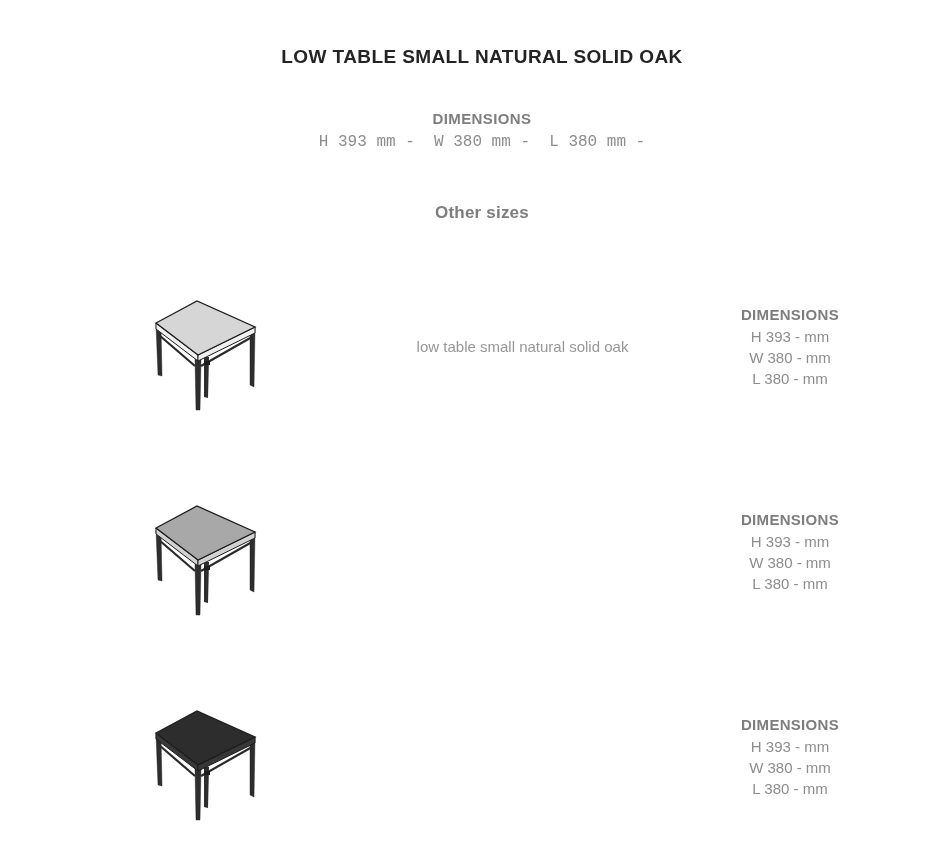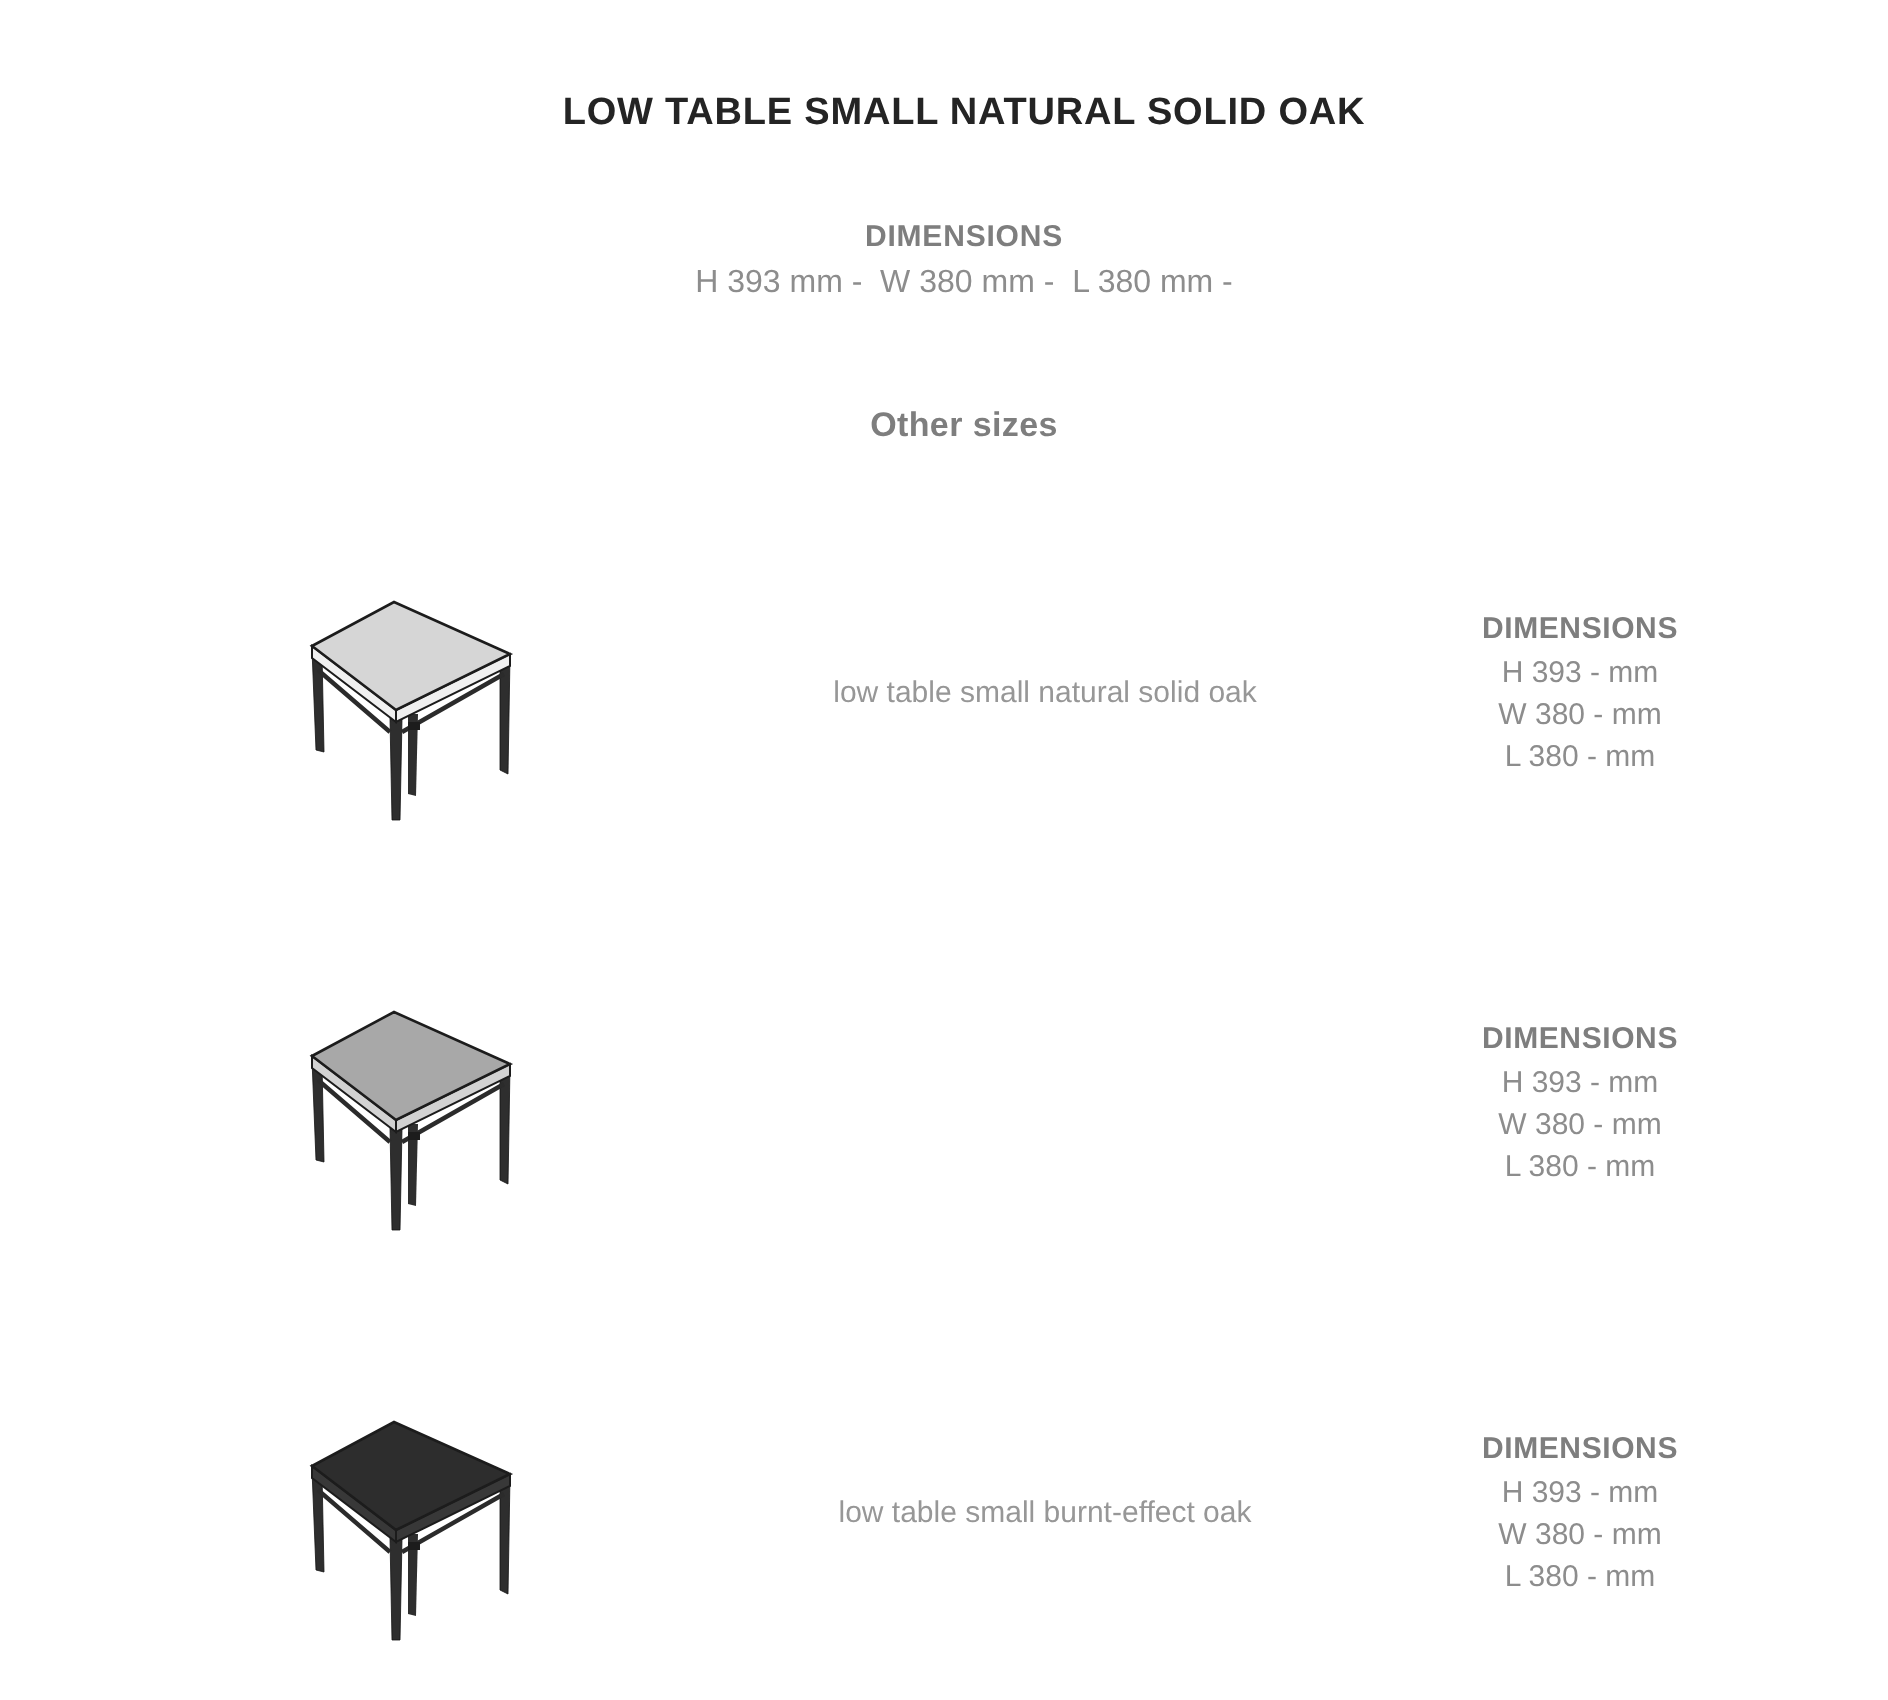--- a/index.html
+++ b/index.html
@@ -15,21 +15,21 @@
   .page-title {
     top:46px;
     font-size:19px; font-weight:bold; color:#242424; letter-spacing:0.4px;
   }
   .main-dims-heading {
     top:110px;
     font-size:15px; font-weight:bold; color:#7e7e7e; letter-spacing:0.4px;
   }
   .main-dims-value {
     top:133px;
-    font-size:16px; color:#8d8d8d; white-space:pre;
+    font-size:16px; color:#8d8d8d; white-space:pre;font-family:Liberation Mono, monospace;
   }
   .other-sizes-heading {
     top:203px;
     font-size:17px; font-weight:bold; color:#7e7e7e; letter-spacing:0.2px;text-align:center;
   }
   .variant-row { position:absolute; left:0; width:944px; height:140px; }
   .row-0 { top:295px; }
   .row-1 { top:500px; }
   .row-2 { top:705px; }
   .illus { position:absolute; left:149px; top:2px; width:108px; height:118px; }
@@ -103,21 +103,20 @@
       <polygon points="55,60 60,60 59,101 55,100" fill="#2e2e2e"></polygon>
       <polygon points="7,28 12,30 13,79 9,78" fill="#2e2e2e" stroke="#111111" stroke-width="0.4"></polygon>
       <polygon points="101,33 106,31 105,90 101,88" fill="#2e2e2e" stroke="#111111" stroke-width="0.4"></polygon>
       <polygon points="46,62 52,62 51,113 47,113" fill="#2e2e2e" stroke="#111111" stroke-width="0.4"></polygon>
       <path d="M10 38 L46 69 M52 69 L103 40" stroke="#2b2b2b" stroke-width="2.2" fill="none"></path>
       <rect x="55" y="64" width="6" height="4" fill="#1c1c1c"></rect>
       <polygon points="7,26 49,58 49,64 7,32" stroke="#1c1c1c" stroke-width="1" fill="#383838"></polygon>
       <polygon points="49,58 106,30 106,36 49,64" stroke="#1c1c1c" stroke-width="1" fill="#383838"></polygon>
       <polygon points="7,26 48,4 106,30 49,58" stroke="#1c1c1c" stroke-width="1.3" fill="#2d2d2d"></polygon>
     </svg>
-    <div class="variant-name">low table small burnt-effect oak</div>
     <div class="variant-dims">
       <div class="vd-heading">DIMENSIONS</div>
       <div>H 393 - mm</div>
       <div>W 380 - mm</div>
       <div>L 380 - mm</div>
     </div>
   </div>
 
 </div>
 

